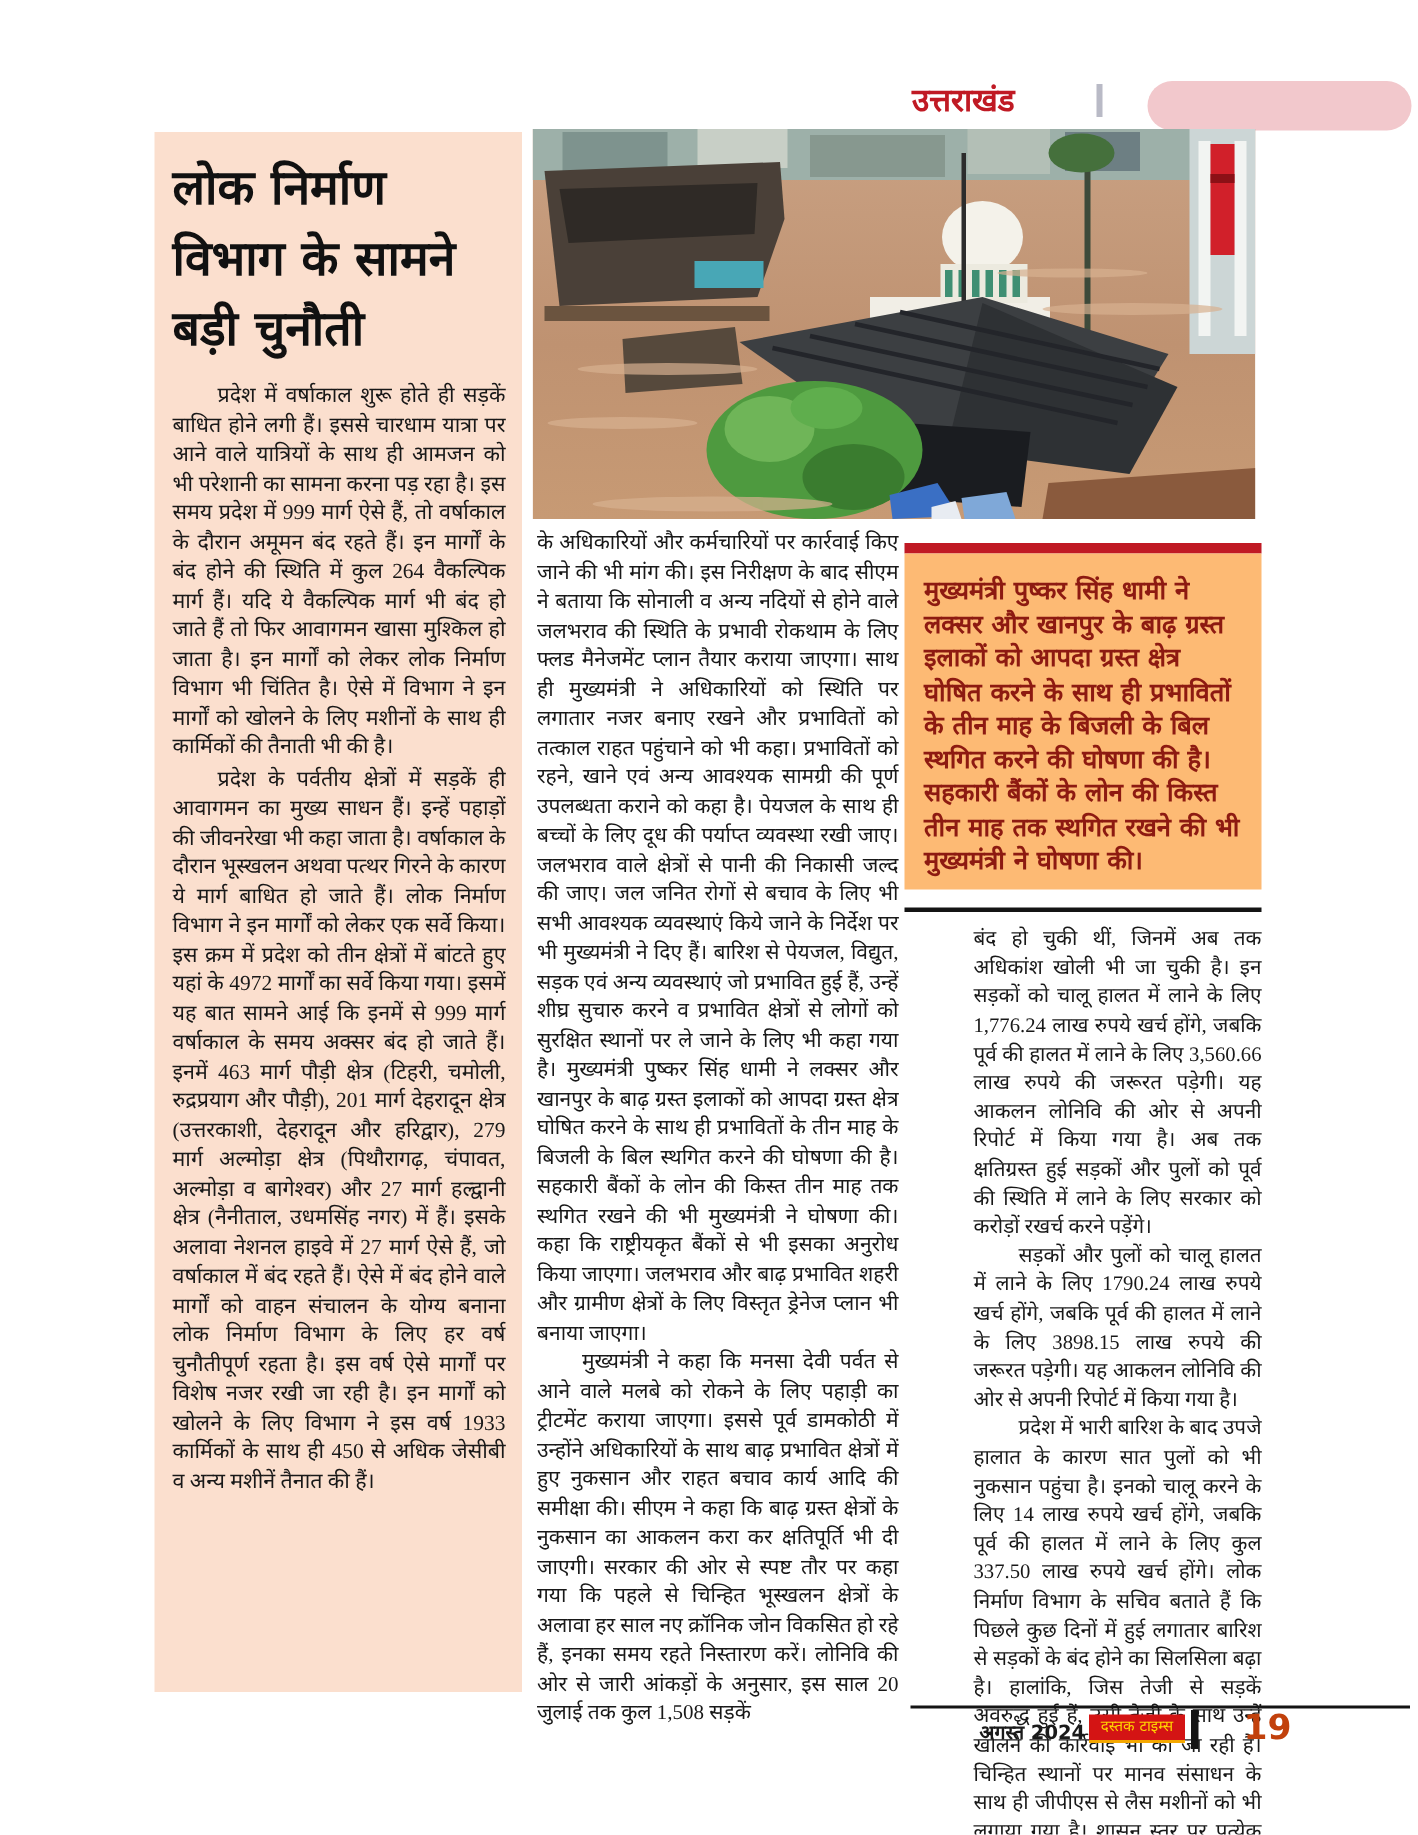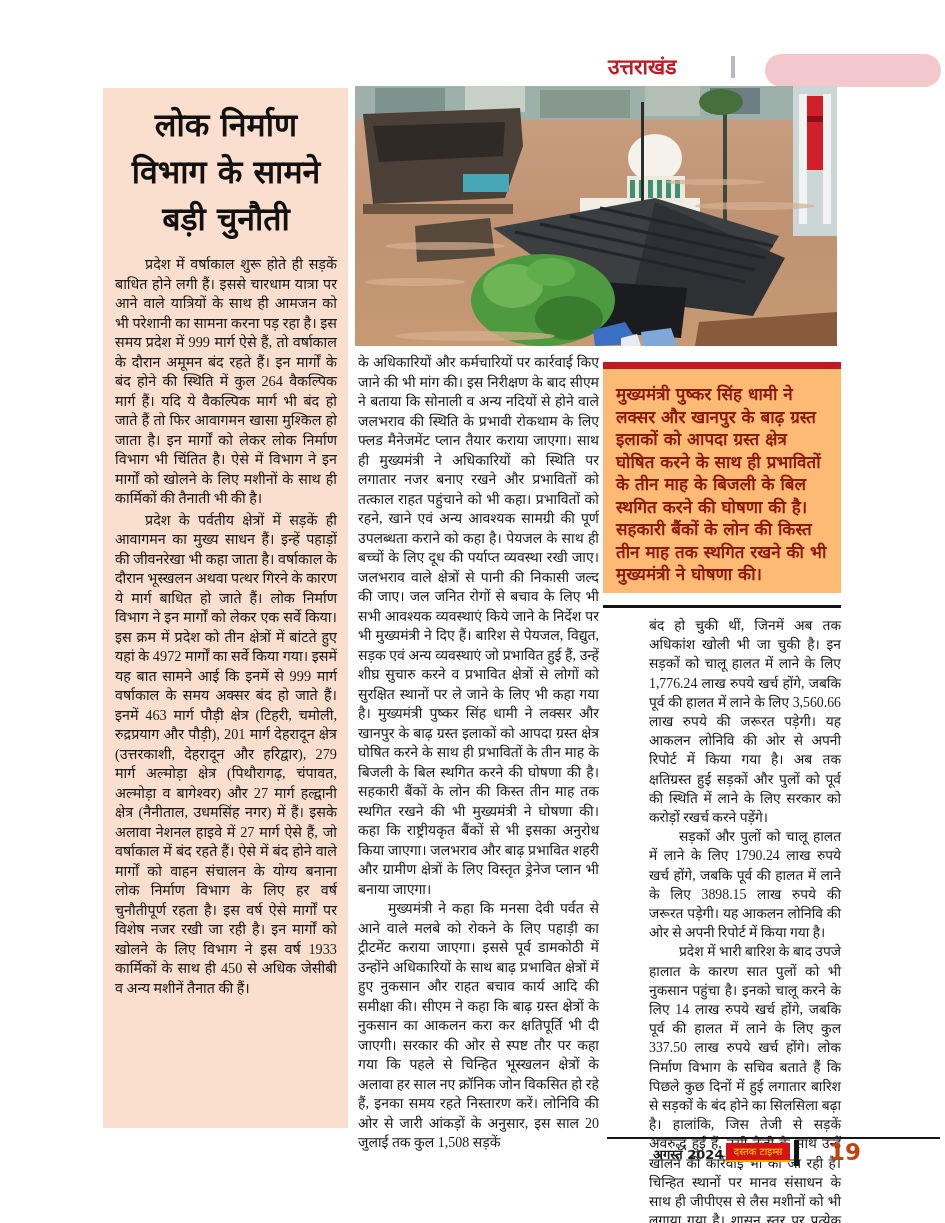--- a/index.html
+++ b/index.html
@@ -11,21 +11,21 @@
   .section-label { position:absolute; left:608px; top:4px; font-family:"DejaVu Sans",sans-serif;
                    font-weight:bold; font-size:21px; color:#c01a24; }
   .header-divider { position:absolute; left:731px; top:8px; width:4px; height:22px; background:#b9bac6; }
   .header-pill { position:absolute; left:765px; top:6px; width:176px; height:33px;
                  background:#f2c8cc; border-radius:17px; }
 
   
   .left-panel { position:absolute; left:103px; top:88px; width:245px; height:1040px;
                 background:#fbdfce; padding:14px 11px 10px 12px; }
   .left-panel h1 { font-family:"DejaVu Sans",sans-serif; font-weight:bold; font-size:32px;
-                   line-height:47px; text-align:center; color:#111; margin-bottom:12px; }
+                   line-height:47px; color:#111; margin-bottom:12px; }
   .left-panel p { font-size:14.3px; line-height:19.5px; text-align:justify; margin-bottom:2px; }
   .indent { text-indent:30px; }
 
   
   .photo { position:absolute; left:355px; top:86px; width:482px; height:260px; overflow:hidden; }
   .photo svg { display:block; width:100%; height:100%; }
 
   
   .mid-col { position:absolute; left:358px; top:353px; width:241px; height:782px; }
   .mid-col p { font-size:14px; line-height:19.5px; text-align:justify; }

